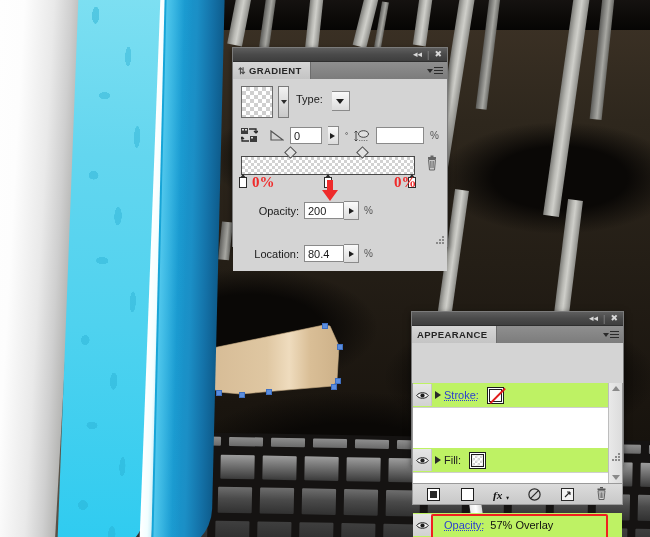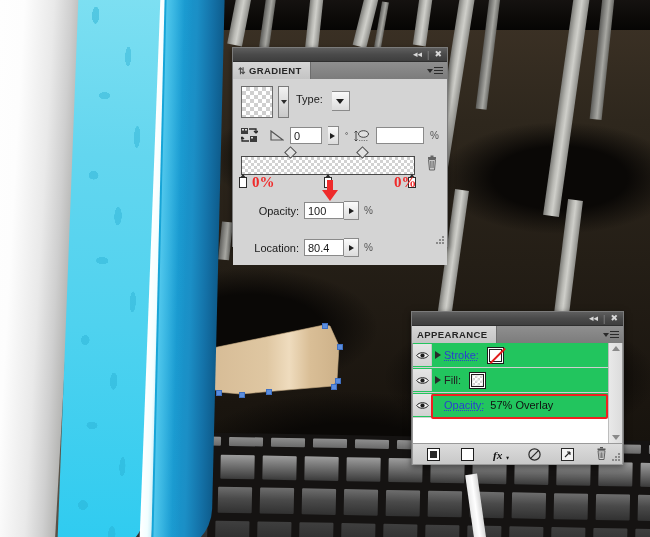--- a/index.html
+++ b/index.html
@@ -246,31 +246,31 @@
   }
   .stop-lbl{
     position:absolute;top:18px;color:#ef2b2b;font-weight:bold;font-size:15px;
     font-family:"Liberation Serif", serif;
   }
   .trash{
     position:absolute;right:-1px;top:-1px;width:15px;height:18px;
   }
   .red-arrow{position:absolute;left:0;top:0;}
 
-  .g-field-row{display:flex;align-items:center;margin-top:18px;}
+  .g-field-row{display:flex;align-items:center;margin-top:24px;}
   .g-field-row .lbl{width:58px;text-align:right;font-size:11px;margin-right:5px;}
 
   .resize-grip{
     position:absolute;right:2px;bottom:1px;width:9px;height:9px;
   }
   .resize-grip i{position:absolute;width:1.5px;height:1.5px;background:#8a8a8a;}
 
   
   .ap-list{background:#fff;border:1px solid #9a9a9a;border-top:none;}
-  .ap-row{display:flex;align-items:center;height:24px;border-bottom:1px solid #cfcfcf;background:#22c55e;}
+  .ap-row{display:flex;align-items:center;height:24px;border-bottom:1px solid #cfcfcf;background:#bef264;margin-top:40px;}
   .ap-eye{
     width:18px;height:22px;border-right:1px solid #c6c6c6;
     background:linear-gradient(180deg,#e6e6e6,#d2d2d2);
     display:flex;align-items:center;justify-content:center;flex:0 0 18px;
   }
   .ap-expand{width:12px;display:flex;align-items:center;justify-content:center;flex:0 0 12px;}
   .tri-rt{width:0;height:0;border-top:4.5px solid transparent;border-bottom:4.5px solid transparent;border-left:6px solid #2a2a2a;}
   .ap-label{font-size:11px;color:#2b3fcf;text-decoration:underline;text-decoration-style:dotted;}
   .ap-label.plain{color:#222;text-decoration:none;}
   .ap-swatch{
@@ -542,21 +542,21 @@
 
         <span class="red-arrow" style="left:78px;top:24px;">
           <svg width="22" height="24" viewBox="0 0 22 24">
             <path d="M8,0 L8,10 L3,10 L11,21 L19,10 L14,10 L14,0 Z" fill="#ee2b2b"></path>
           </svg>
         </span>
       </div>
 
       <div class="g-field-row" style="margin-top:26px;">
         <span class="lbl">Opacity:</span>
-        <span class="num-field" style="width:32px;">100</span>
+        <span class="num-field" style="width:32px;">200</span>
         <span class="spin-btn">
           <span class="caret-rt"></span>
         </span>
         <span class="pct" style="margin-left:5px;">%</span>
       </div>
 
       <div class="g-field-row">
         <span class="lbl">Location:</span>
         <span class="num-field" style="width:32px;">80.4</span>
         <span class="spin-btn">

